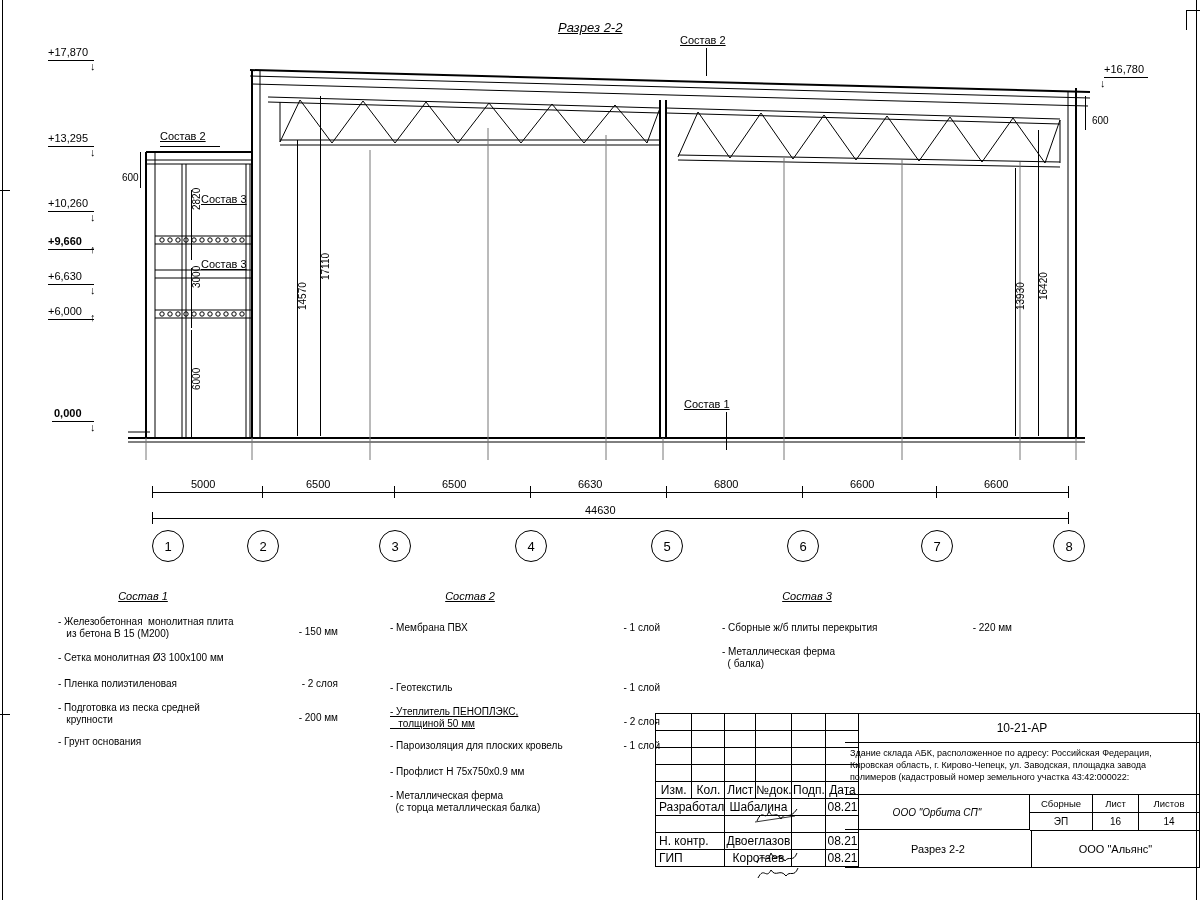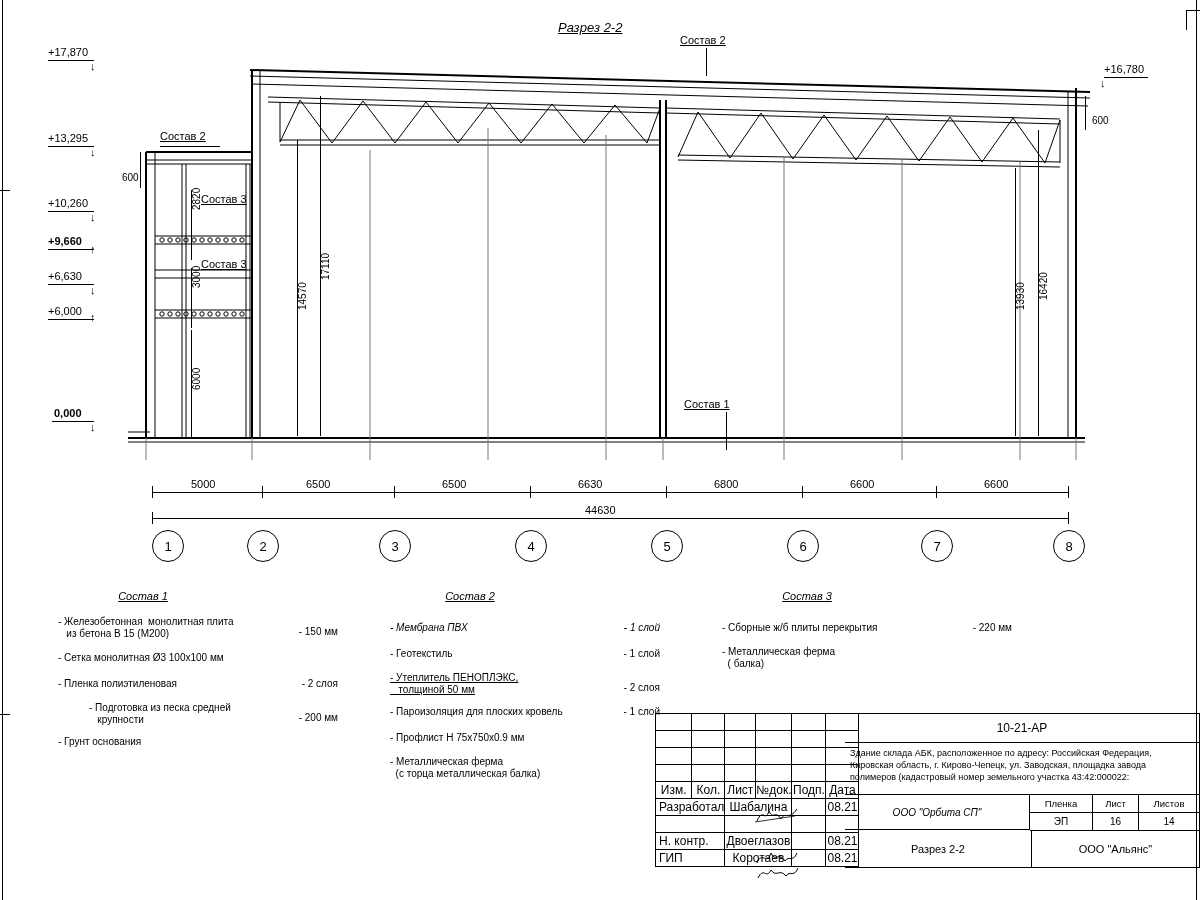--- a/index.html
+++ b/index.html
@@ -256,38 +256,38 @@
       <span class="val" style="top:10px;">- 150 мм</span>
     </div>
     <div class="row" style="height:26px;">
       <span class="txt sm" style="left:0;top:6px;white-space:pre;">- Сетка монолитная Ø3 100х100 мм</span>
       <span class="val" style="top:6px;"></span>
     </div>
     <div class="row" style="height:26px;">
       <span class="txt sm" style="left:0;top:6px;white-space:pre;">- Пленка полиэтиленовая</span>
       <span class="val" style="top:6px;">- 2 слоя</span>
     </div>
-    <div class="row" style="height:32px;margin-left:31px;">
+    <div class="row" style="height:32px;">
       <span class="txt sm" style="left:0;top:4px;white-space:pre;">- Подготовка из песка средней
    крупности</span>
       <span class="val" style="top:14px;">- 200 мм</span>
     </div>
     <div class="row" style="height:24px;">
       <span class="txt sm" style="left:0;top:6px;white-space:pre;">- Грунт основания</span>
     </div>
   </div>
 
   <div class="abs compo" style="left:390px;top:590px;width:270px;">
     <div class="compo-title" style="text-align:center;width:160px;">Состав 2</div>
     <div style="height:14px;"></div>
-    <div class="row" style="height:26px;font-style:italic;">
+    <div class="row" style="height:26px;">
       <span class="txt sm" style="left:0;top:6px;white-space:pre;">- Мембрана ПВХ</span>
       <span class="val" style="top:6px;">- 1 слой</span>
     </div>
-    <div class="row" style="height:26px;">
+    <div class="row" style="height:26px;margin-top:34px;">
       <span class="txt sm" style="left:0;top:6px;white-space:pre;">- Геотекстиль</span>
       <span class="val" style="top:6px;">- 1 слой</span>
     </div>
     <div class="row" style="height:32px;">
       <span class="txt sm" style="left:0;top:4px;white-space:pre;text-decoration:underline;">- Утеплитель ПЕНОПЛЭКС,
    толщиной 50 мм</span>
       <span class="val" style="top:14px;">- 2 слоя</span>
     </div>
     <div class="row" style="height:26px;">
       <span class="txt sm" style="left:0;top:6px;white-space:pre;">- Пароизоляция для плоских кровель</span>
@@ -392,21 +392,21 @@
       </div>
       <div style="border:1px solid #000;border-top:0;border-left:0;height:52px;padding:4px 5px;box-sizing:border-box;">
         <span style="font-size:9px;line-height:12px;display:block;">Здание склада АБК, расположенное по адресу: Российская Федерация, Кировская область, г. Кирово-Чепецк, ул. Заводская, площадка завода полимеров (кадастровый номер земельного участка 43:42:000022:</span>
       </div>
       <div style="display:flex;">
         <div style="width:186px;border:1px solid #000;border-top:0;border-left:0;height:34px;display:flex;align-items:center;justify-content:center;">
           <span style="font-size:10px;font-style:italic;">ООО "Орбита СП"</span>
         </div>
         <div style="flex:1;">
           <div style="display:flex;">
-            <div style="width:62px;border:1px solid #000;border-top:0;border-left:0;height:17px;display:flex;align-items:center;justify-content:center;font-size:9.5px;">Пленка</div>
+            <div style="width:62px;border:1px solid #000;border-top:0;border-left:0;height:17px;display:flex;align-items:center;justify-content:center;font-size:9.5px;">Сборные</div>
             <div style="width:45px;border:1px solid #000;border-top:0;border-left:0;height:17px;display:flex;align-items:center;justify-content:center;font-size:9.5px;">Лист</div>
             <div style="width:60px;border:1px solid #000;border-top:0;border-left:0;height:17px;display:flex;align-items:center;justify-content:center;font-size:9.5px;">Листов</div>
           </div>
           <div style="display:flex;">
             <div style="width:62px;border:1px solid #000;border-top:0;border-left:0;height:17px;display:flex;align-items:center;justify-content:center;font-size:10px;">ЭП</div>
             <div style="width:45px;border:1px solid #000;border-top:0;border-left:0;height:17px;display:flex;align-items:center;justify-content:center;font-size:10px;">16</div>
             <div style="width:60px;border:1px solid #000;border-top:0;border-left:0;height:17px;display:flex;align-items:center;justify-content:center;font-size:10px;">14</div>
           </div>
         </div>
       </div>

